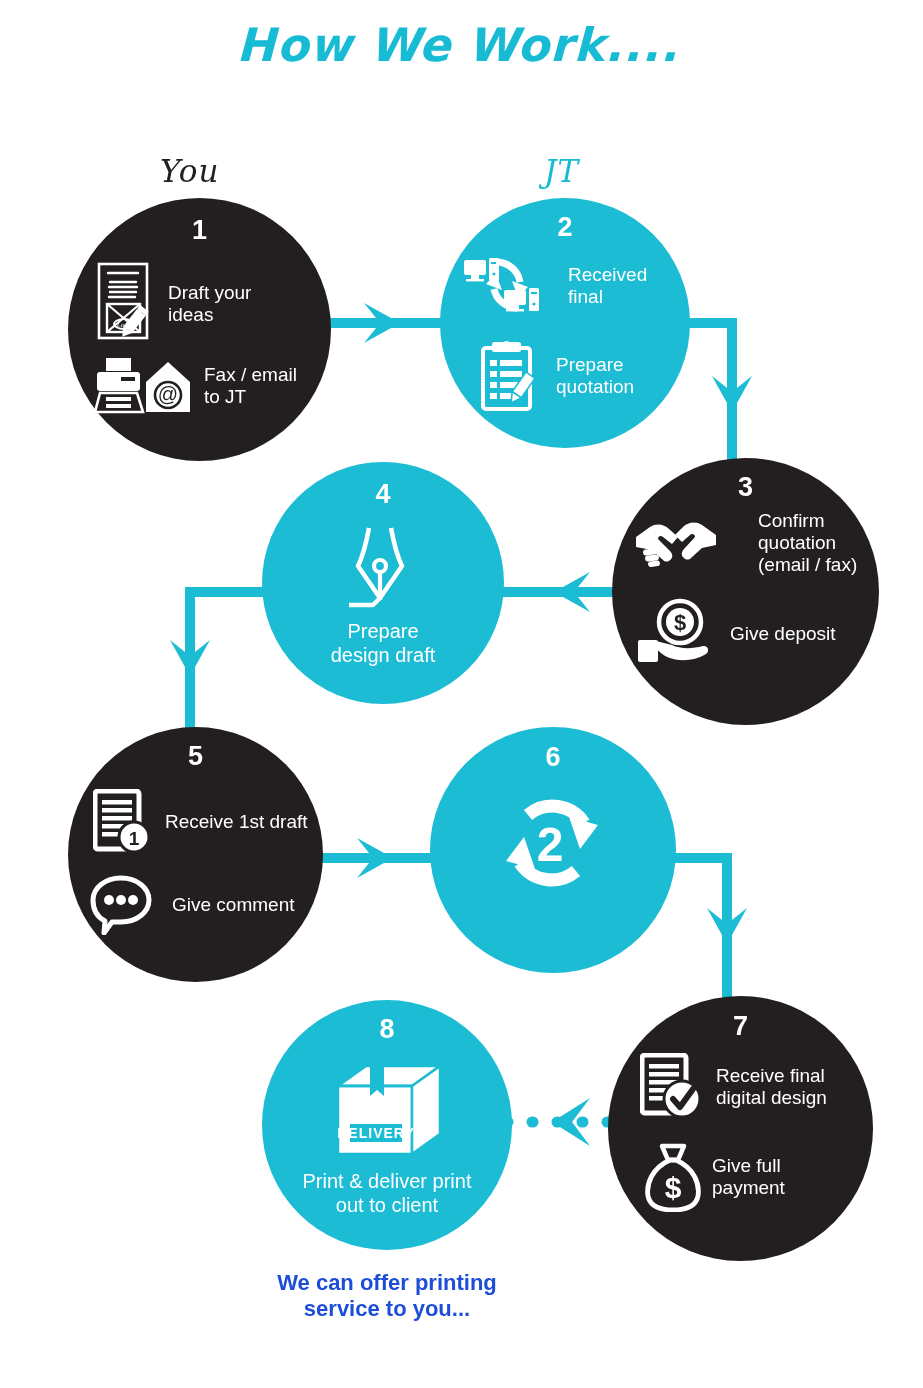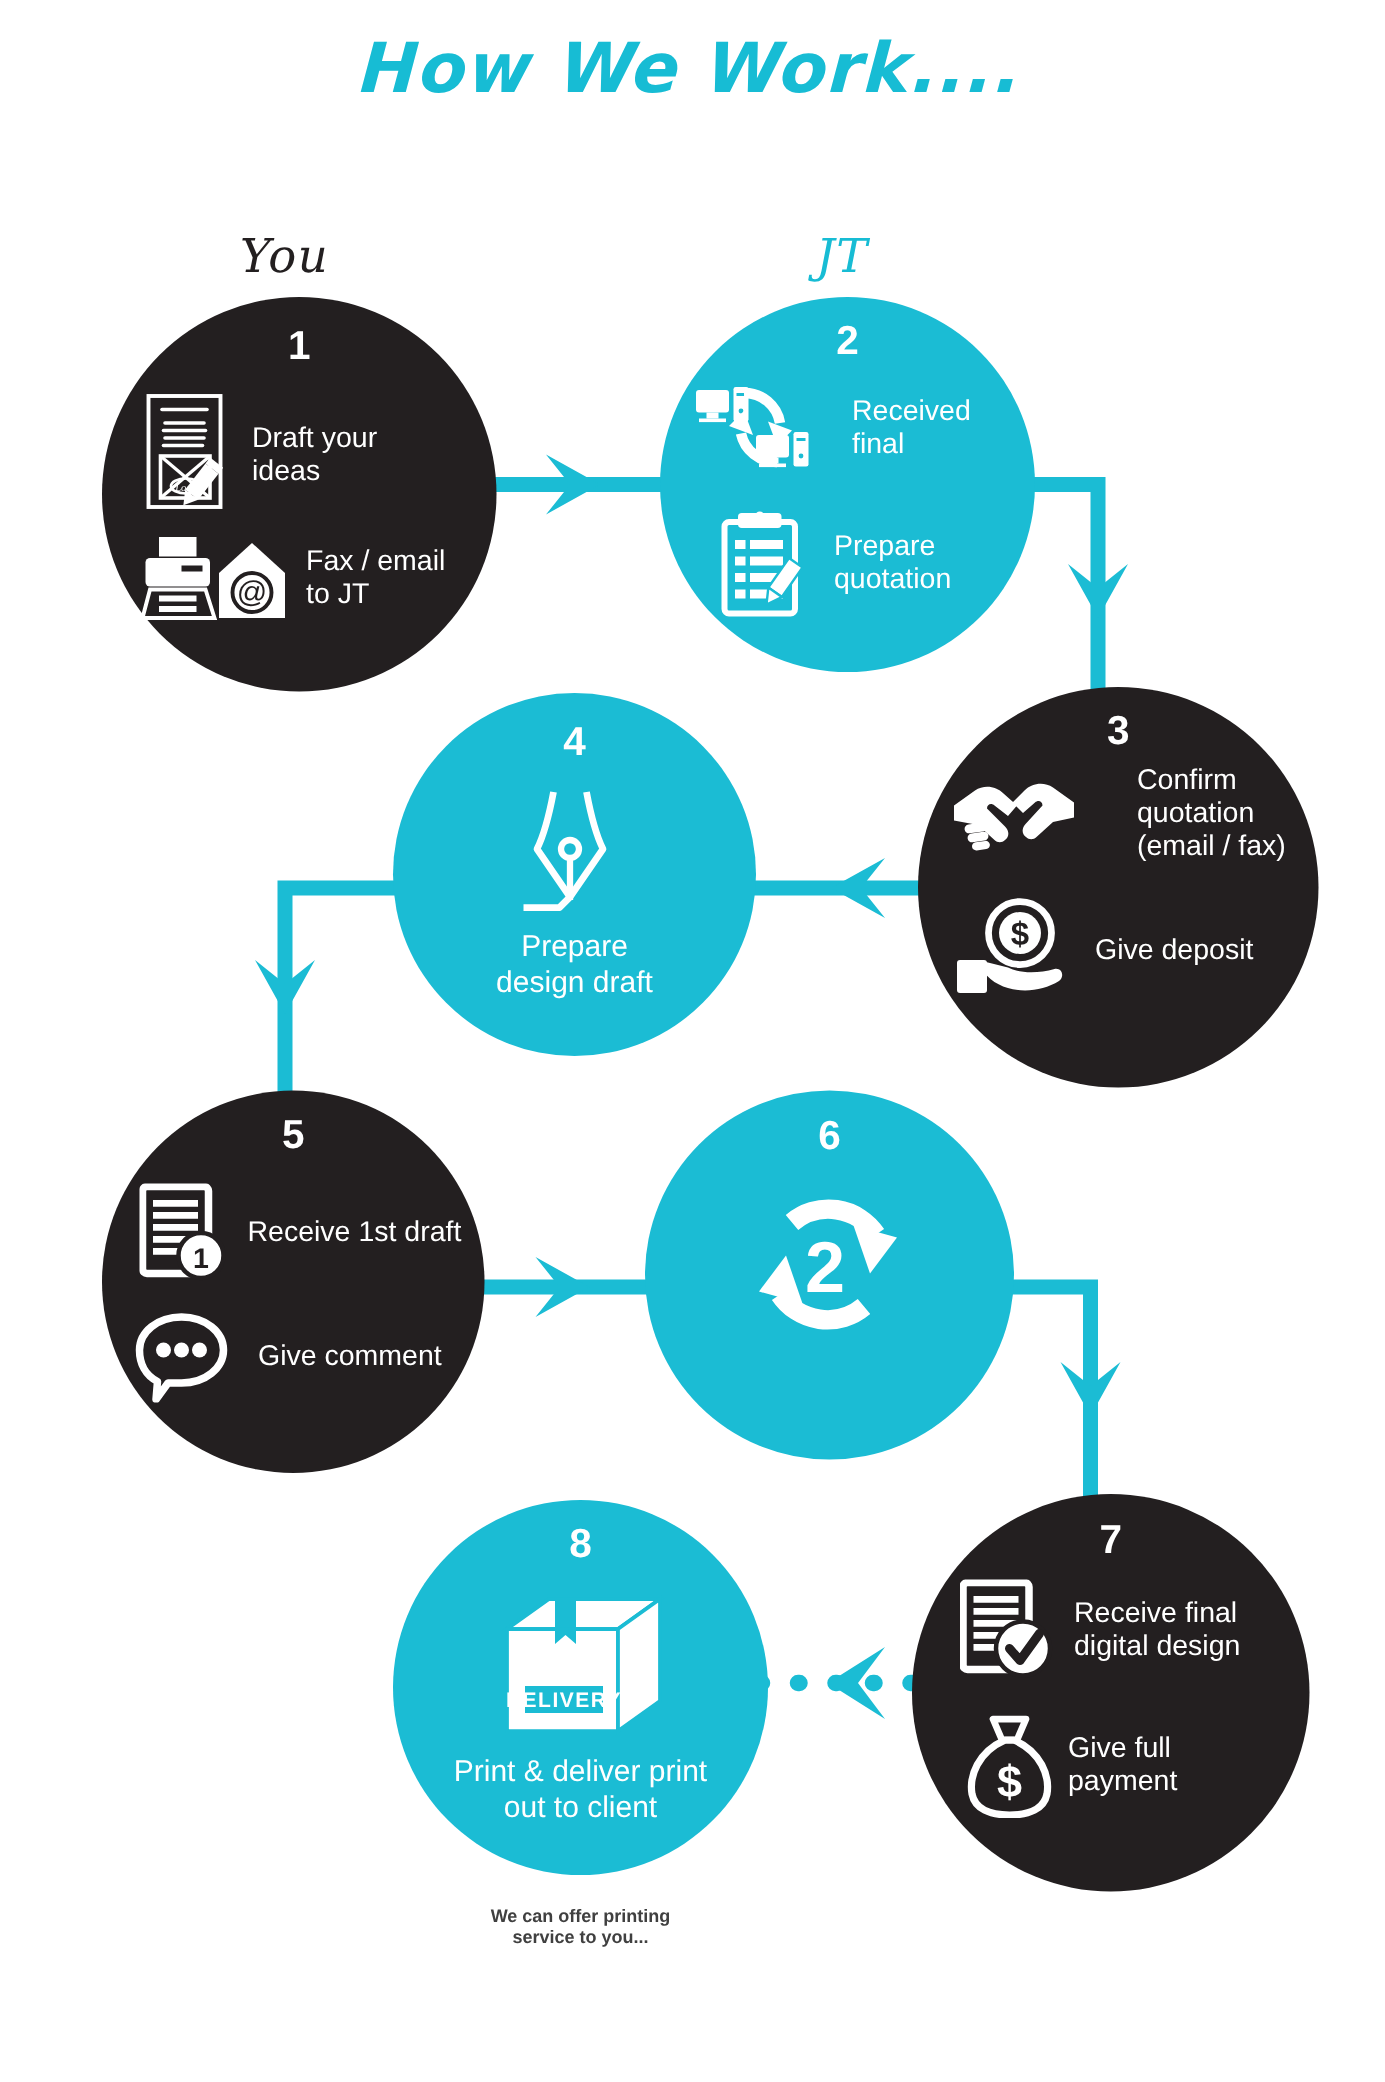--- a/index.html
+++ b/index.html
@@ -95,22 +95,22 @@
     text-align: center;
     color: #ffffff;
     font-size: 20px;
     line-height: 1.18;
     white-space: pre-line;
     font-family: "Liberation Sans", sans-serif;
   }
   .caption {
     position: absolute;
     text-align: center;
-    color: #404040;
-    font-size: 12px;
+    color: #1d4ed8;
+    font-size: 22px;
     font-weight: bold;
     line-height: 1.2;
     white-space: pre-line;
     font-family: "Liberation Sans", sans-serif;
   }
 </style>
 </head>
 <body>
 
 <div class="stage">

